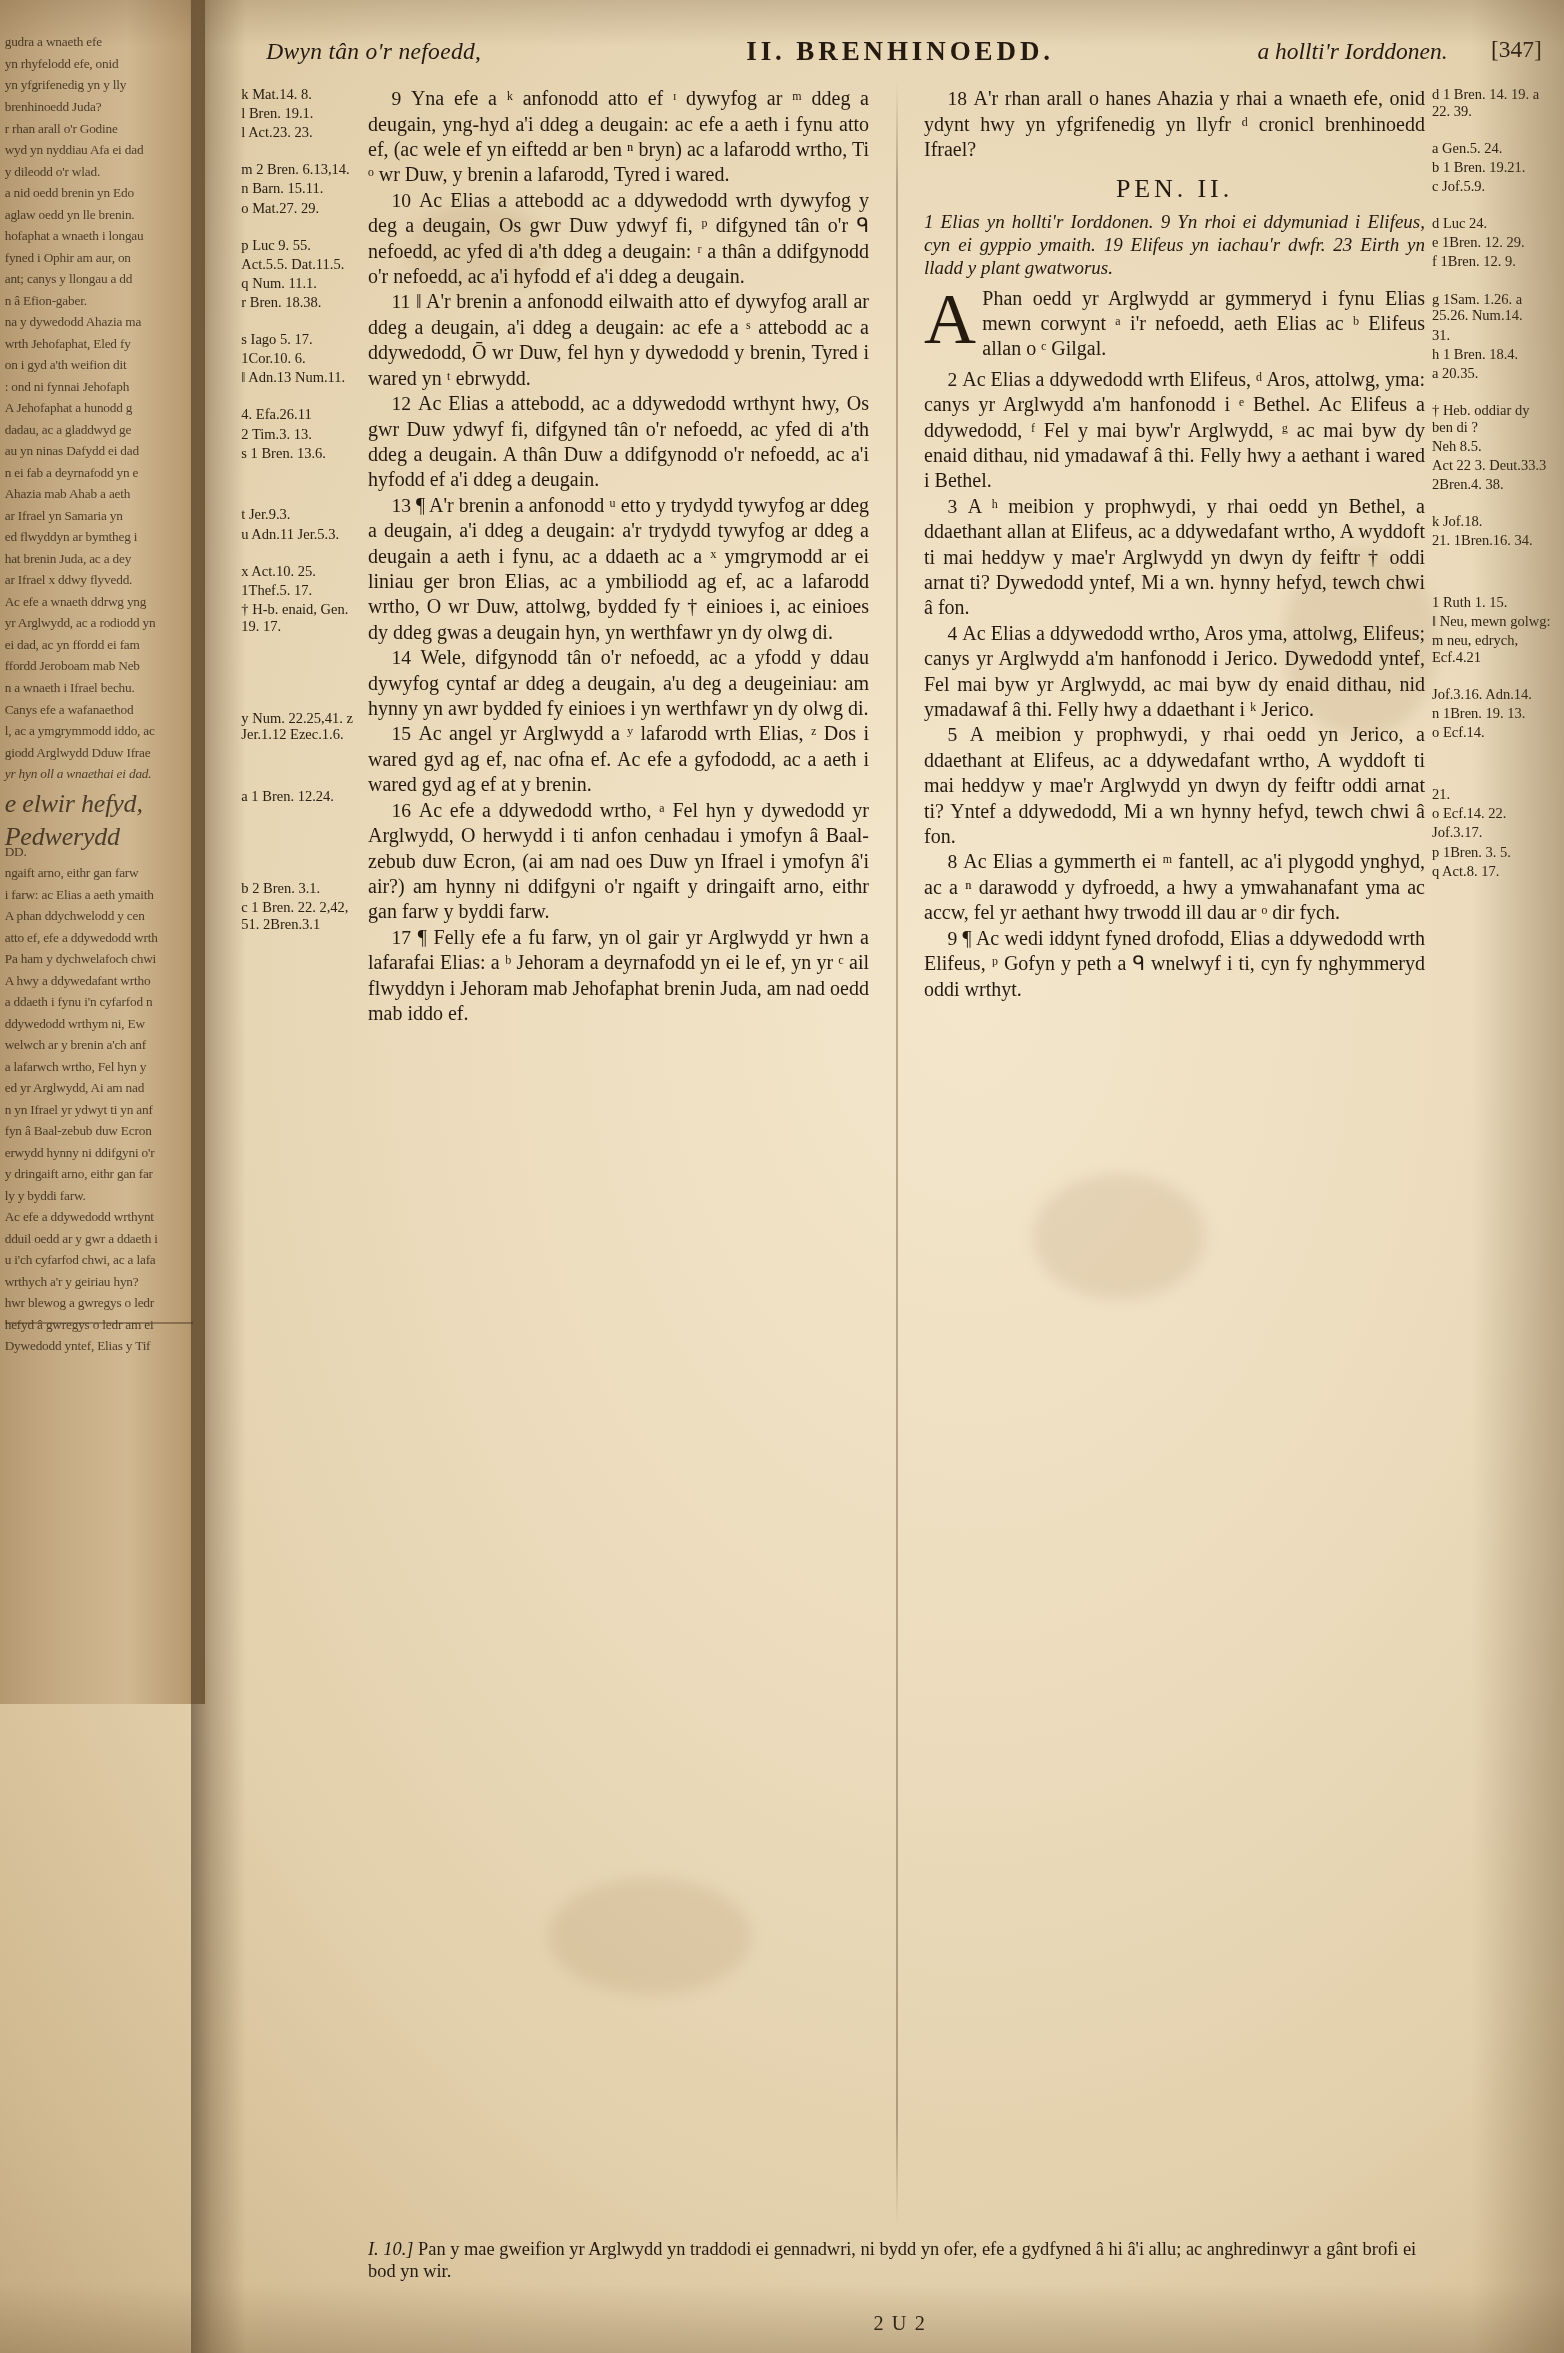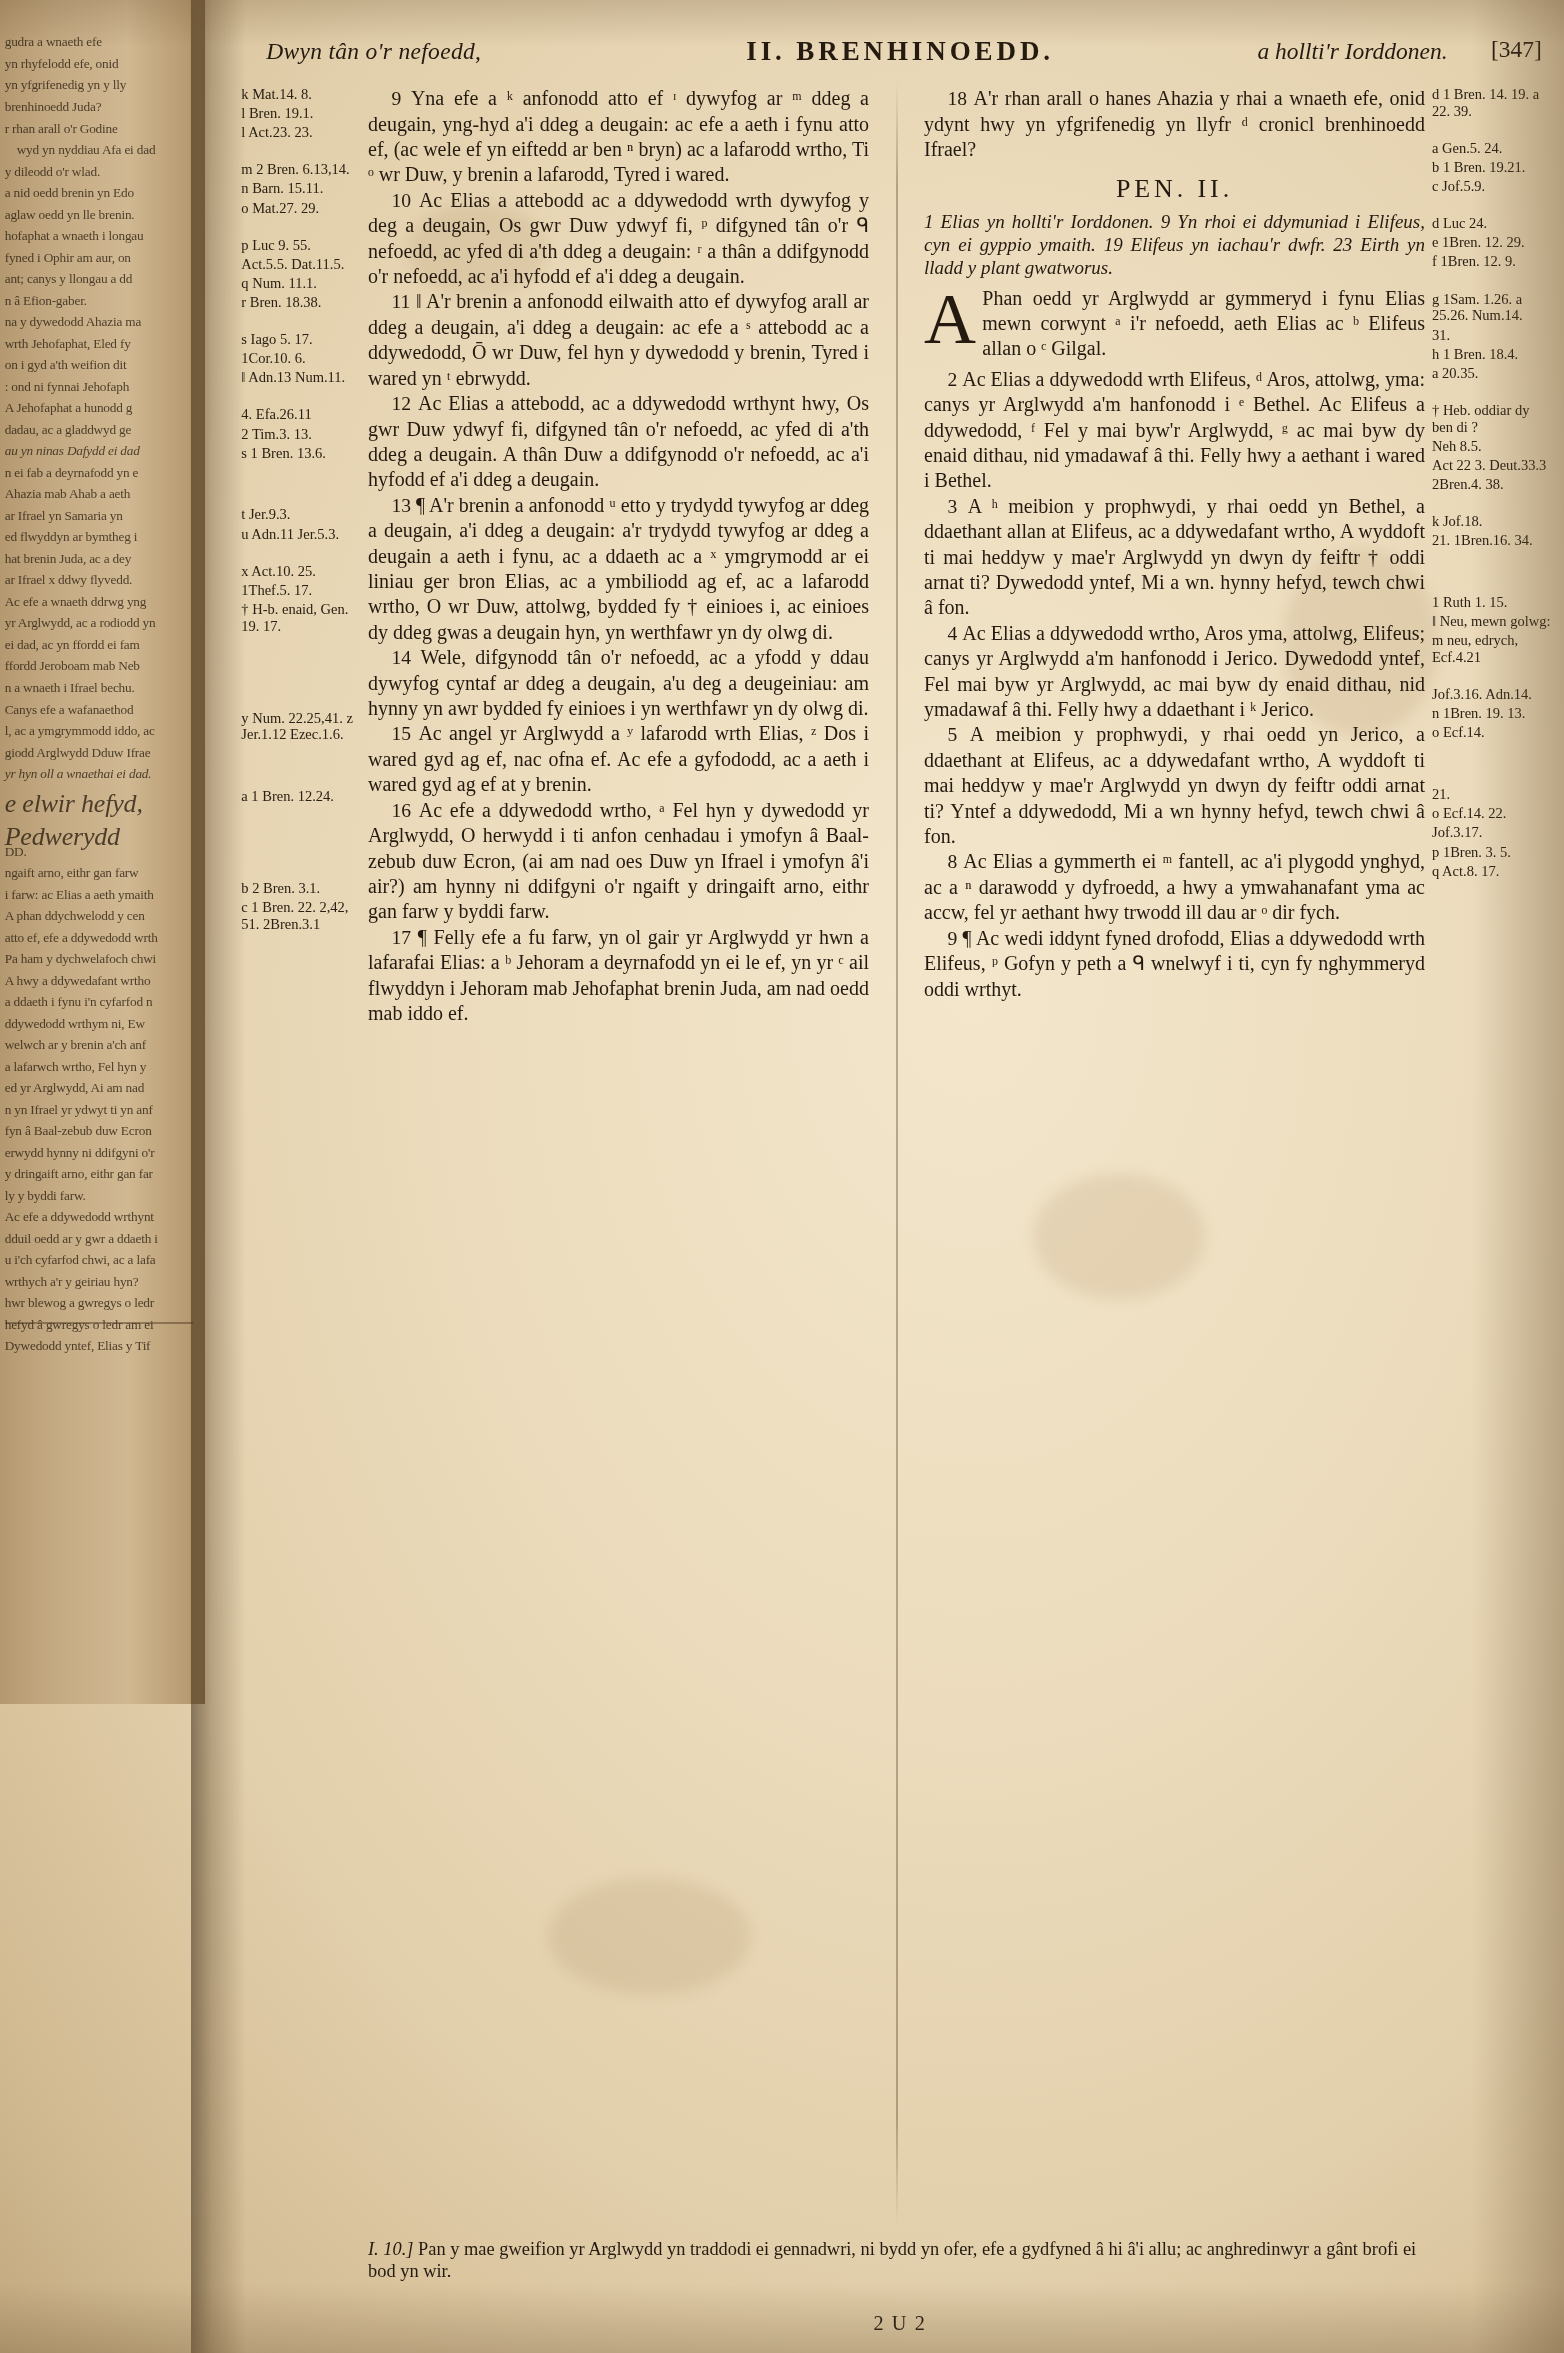--- a/index.html
+++ b/index.html
@@ -85,35 +85,35 @@
 
 <div id="sheet">
 
   <div id="facing">
     <div id="fp-lines">
         <div class="fp fp-tight" style="top: 34px;">gudra  a  wnaeth  efe</div>
         <div class="fp fp-tight" style="top: 56px;">yn rhyfelodd efe, onid</div>
         <div class="fp fp-tight" style="top: 77px;">yn yfgrifenedig yn y lly</div>
         <div class="fp fp-tight" style="top: 99px;">brenhinoedd Juda?</div>
         <div class="fp fp-tight" style="top: 121px;">r rhan arall o'r Godine</div>
-        <div class="fp fp-tight" style="top: 142px; margin-left: 12px;">wyd yn nyddiau Afa ei dad</div>
+        <div class="fp fp-tight" style="top: 142px;">wyd yn nyddiau Afa ei dad</div>
         <div class="fp fp-tight" style="top: 164px;">y dileodd o'r wlad.</div>
         <div class="fp fp-tight" style="top: 185px;">a nid oedd brenin yn Edo</div>
         <div class="fp fp-tight" style="top: 207px;">aglaw oedd yn lle brenin.</div>
         <div class="fp fp-tight" style="top: 228px;">hofaphat a wnaeth i longau</div>
         <div class="fp fp-tight" style="top: 250px;">fyned i Ophir am aur, on</div>
         <div class="fp fp-tight" style="top: 271px;">ant; canys y llongau a dd</div>
         <div class="fp fp-tight" style="top: 293px;">n â Efion-gaber.</div>
         <div class="fp fp-tight" style="top: 314px;">na y dywedodd Ahazia ma</div>
         <div class="fp fp-tight" style="top: 336px;">wrth Jehofaphat, Eled fy</div>
         <div class="fp fp-tight" style="top: 357px;">on i gyd a'th weifion dit</div>
         <div class="fp fp-tight" style="top: 379px;">: ond ni fynnai Jehofaph</div>
         <div class="fp fp-tight" style="top: 400px;">A Jehofaphat a hunodd g</div>
         <div class="fp fp-tight" style="top: 422px;">dadau, ac a gladdwyd ge</div>
-        <div class="fp fp-tight" style="top: 443px; font-style: italic;">au yn ninas Dafydd ei dad</div>
+        <div class="fp fp-tight" style="top: 443px;">au yn ninas Dafydd ei dad</div>
         <div class="fp fp-tight" style="top: 465px;">n ei fab a deyrnafodd yn e</div>
         <div class="fp fp-tight" style="top: 486px;">Ahazia mab Ahab a aeth</div>
         <div class="fp fp-tight" style="top: 508px;">ar Ifrael yn Samaria yn</div>
         <div class="fp fp-tight" style="top: 529px;">ed flwyddyn ar bymtheg i</div>
         <div class="fp fp-tight" style="top: 551px;">hat brenin Juda, ac a dey</div>
         <div class="fp fp-tight" style="top: 572px;">ar Ifrael x ddwy flyvedd.</div>
         <div class="fp fp-tight" style="top: 594px;">Ac efe a wnaeth ddrwg yng</div>
         <div class="fp fp-tight" style="top: 615px;">yr Arglwydd, ac a rodiodd yn</div>
         <div class="fp fp-tight" style="top: 637px;">ei dad, ac yn ffordd ei fam</div>
         <div class="fp fp-tight" style="top: 658px;">ffordd Jeroboam mab Neb</div>

